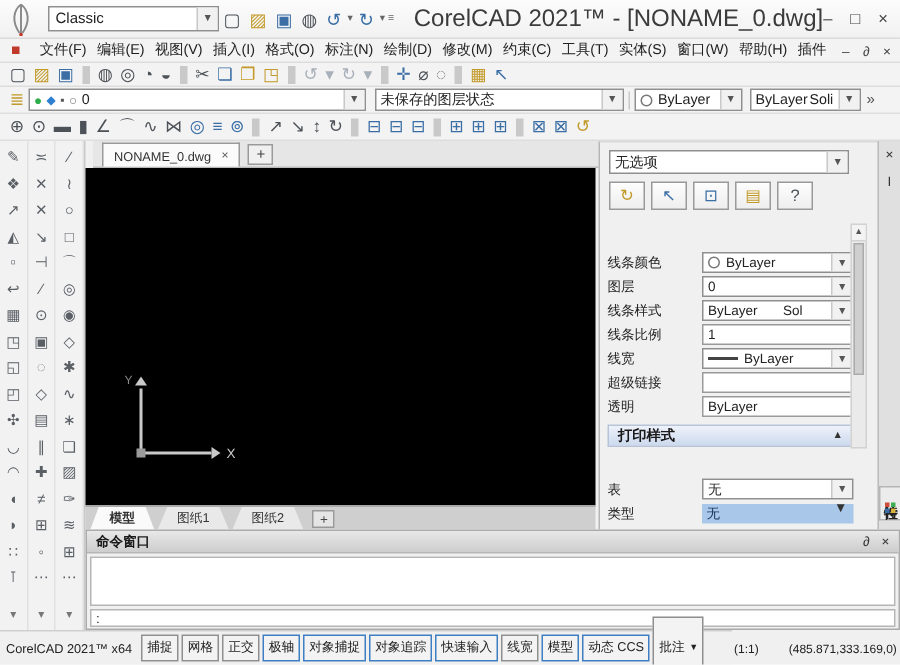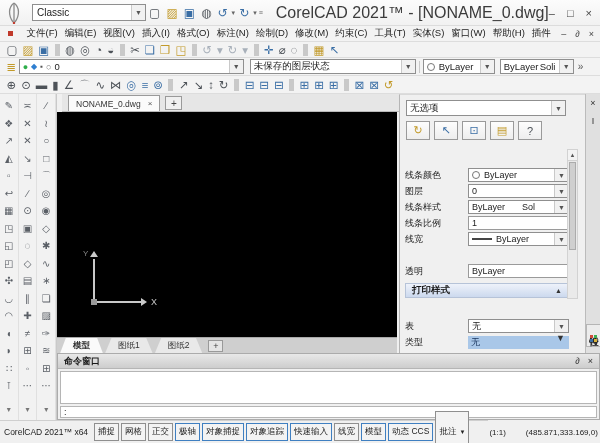--- a/index.html
+++ b/index.html
@@ -400,20 +400,26 @@
       </div>
     </div>
     <div class="prow" style="top:135px">
       <span class="plabel">线宽</span>
       <div class="pctrl combo">
         <span class="line-sample"></span>
         <span>ByLayer</span>
         <span class="dd">▼</span>
       </div>
     </div>
+    <div class="prow" style="top:151px">
+      <span class="plabel">超级链接</span>
+      <div class="pctrl pinput">
+        <span></span>
+      </div>
+    </div>
     <div class="prow" style="top:167px">
       <span class="plabel">透明</span>
       <div class="pctrl pinput">
         <span>ByLayer</span>
       </div>
     </div>
 
     <div class="sect-h" style="top:188px">
       <span>打印样式</span>
       <span class="col">▲</span>

